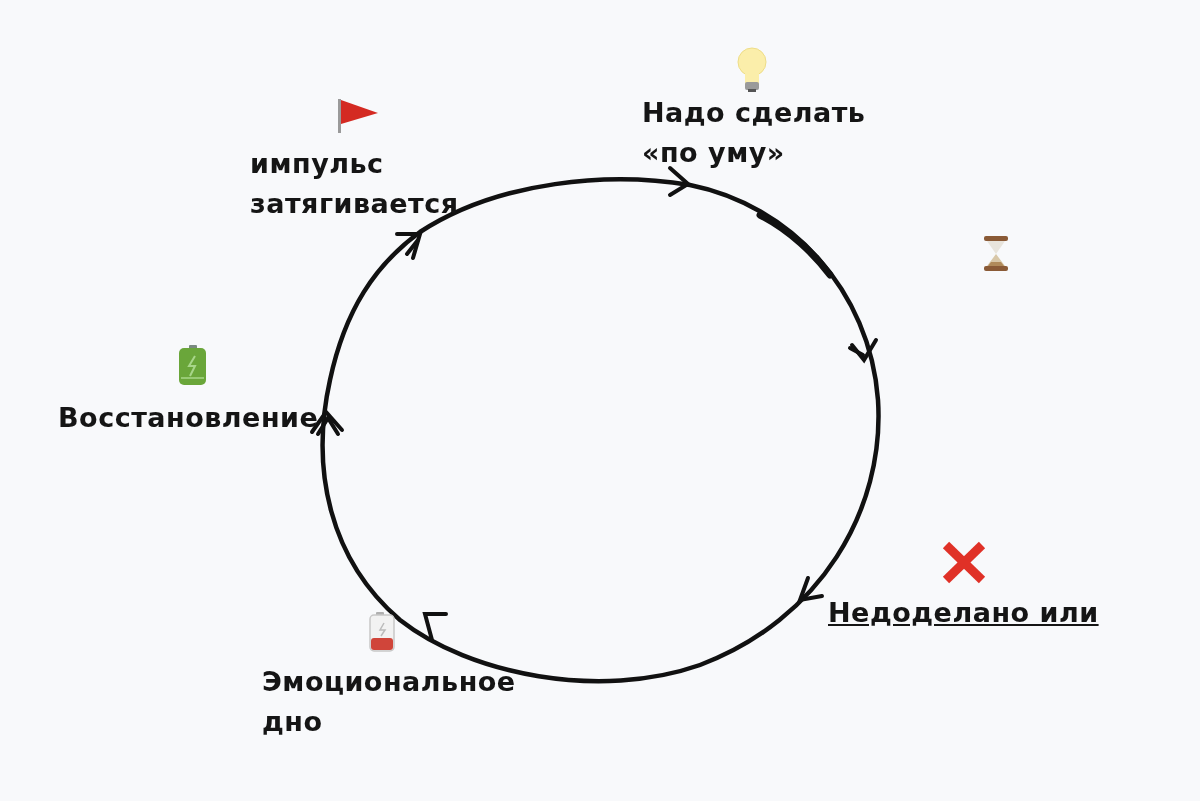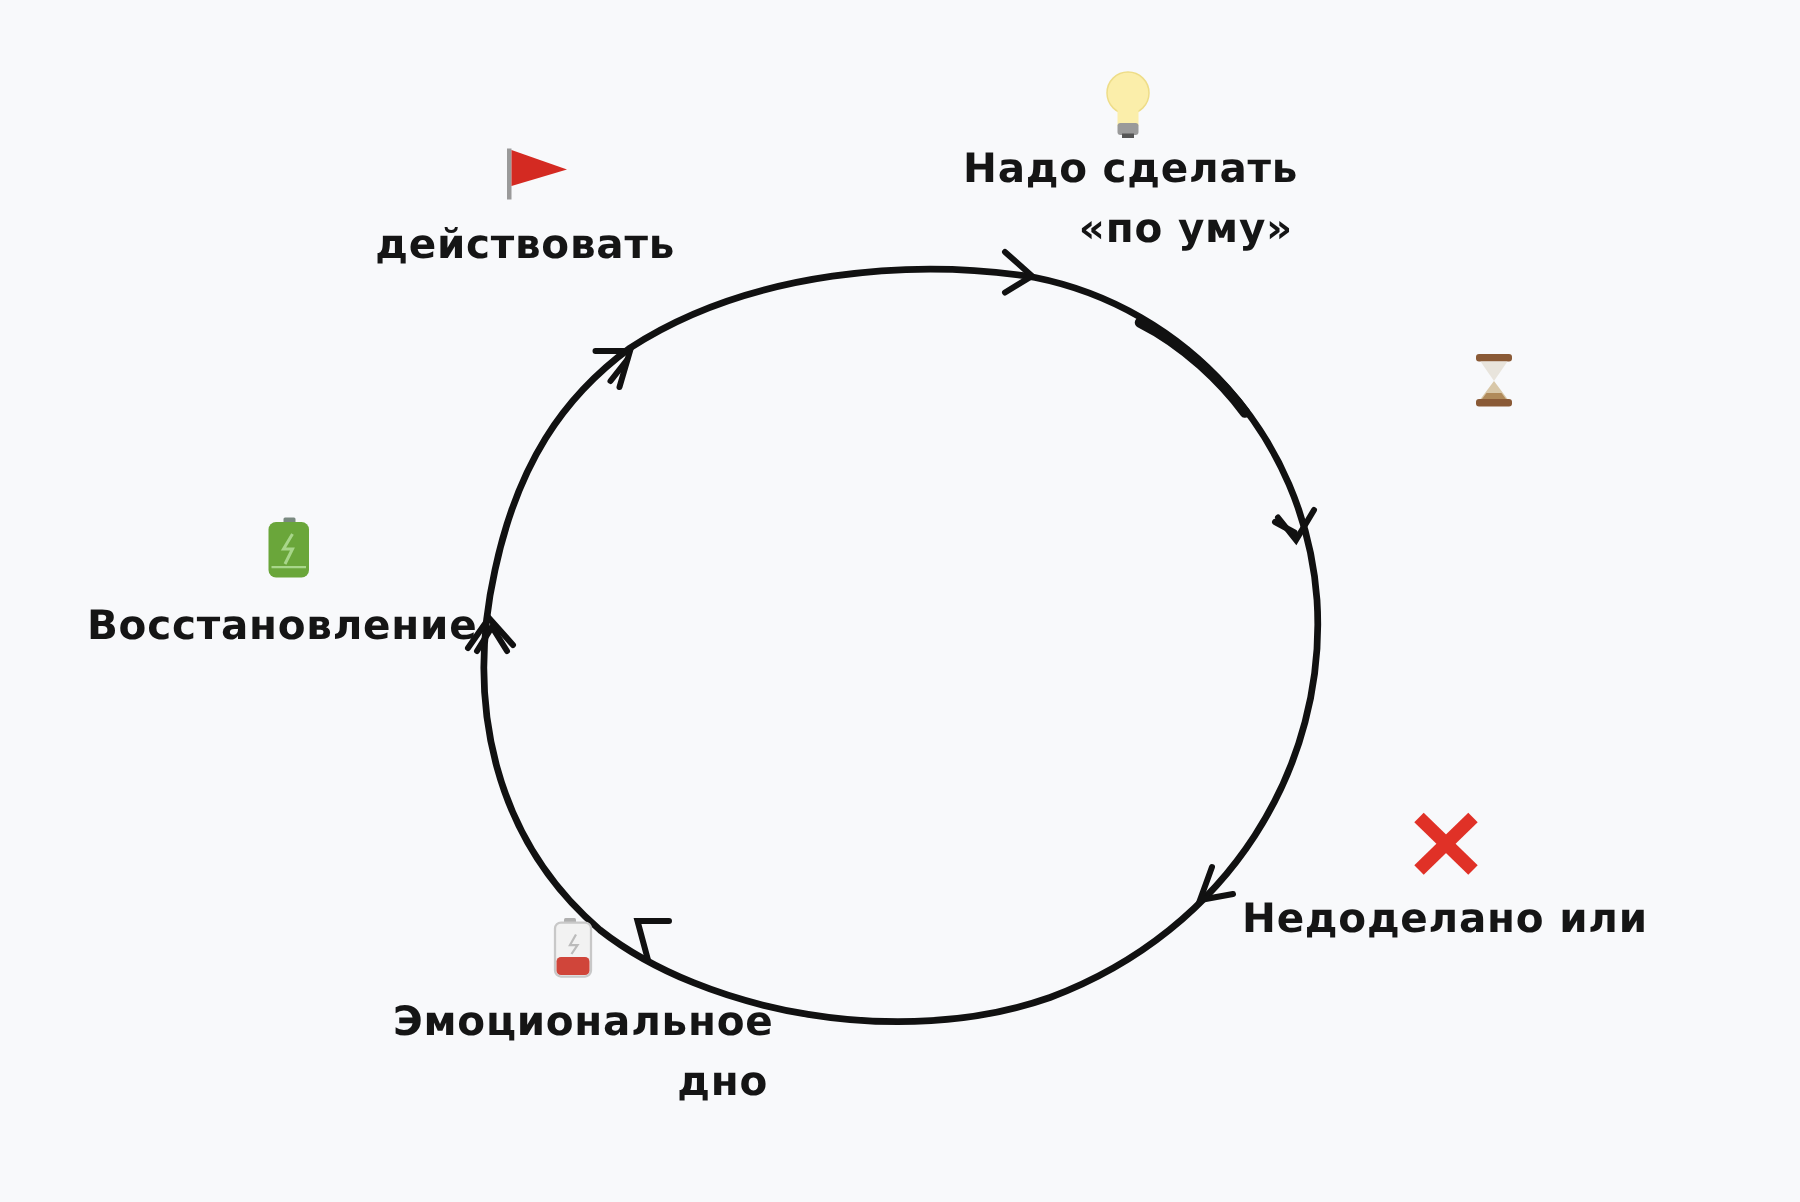--- a/index.html
+++ b/index.html
@@ -7,21 +7,21 @@
       width: 1200px; height: 801px;
       background: #f8f9fb;
       position: relative;
       overflow: hidden;
       font-family: "DejaVu Sans", sans-serif;
       color: #111;
     }
     #diagram { position: absolute; left: 0; top: 0; width: 1200px; height: 801px; }
     .label {
       position: absolute;
-      text-align: right;
+      text-align: left;
       font-size: 27px;
       font-weight: bold;
       line-height: 40px;
       letter-spacing: 0.5px;
       color: #151515;
       white-space: nowrap;
     }
     .label span { display: block; }
   </style>
 </head>
@@ -89,32 +89,33 @@
 
   <g>
     <rect x="376" y="612" width="8" height="4" rx="1" fill="#b0b0b0"></rect>
     <rect x="370" y="615" width="24" height="36" rx="4" fill="#f2f2f2" stroke="#c8c8c8" stroke-width="1.5"></rect>
     <rect x="371" y="638" width="22" height="12" rx="3" fill="#d0453a"></rect>
     <path d="M 384 623 L 380 630 L 385 630 L 381 636" fill="none" stroke="#bbbbbb" stroke-width="1.5"></path>
   </g>
 </svg>
 
 <div class="label" style="left:250px; top:144px; width:200px;">
-  <span>действовать</span>
+  <span>импульс</span>
+  <span>затягивается</span>
 </div>
 
 <div class="label" style="left:642px; top:93px; width:220px;">
   <span>Надо сделать</span>
   <span>«по уму»</span>
 </div>
 
 <div class="label" style="left:896px; top:293px; width:210px;">
 </div>
 
-<div class="label" style="left:828px; top:593px; width:270px; text-align:center;">
+<div class="label" style="left:828px; top:593px; width:270px; text-align:center;text-decoration:underline;">
   <span>Недоделано или</span>
 </div>
 
 <div class="label" style="left:262px; top:662px; width:250px;">
   <span>Эмоциональное</span>
   <span>дно</span>
 </div>
 
 <div class="label" style="left:58px; top:398px; width:255px; text-align:left;">
   <span>Восстановление</span>

